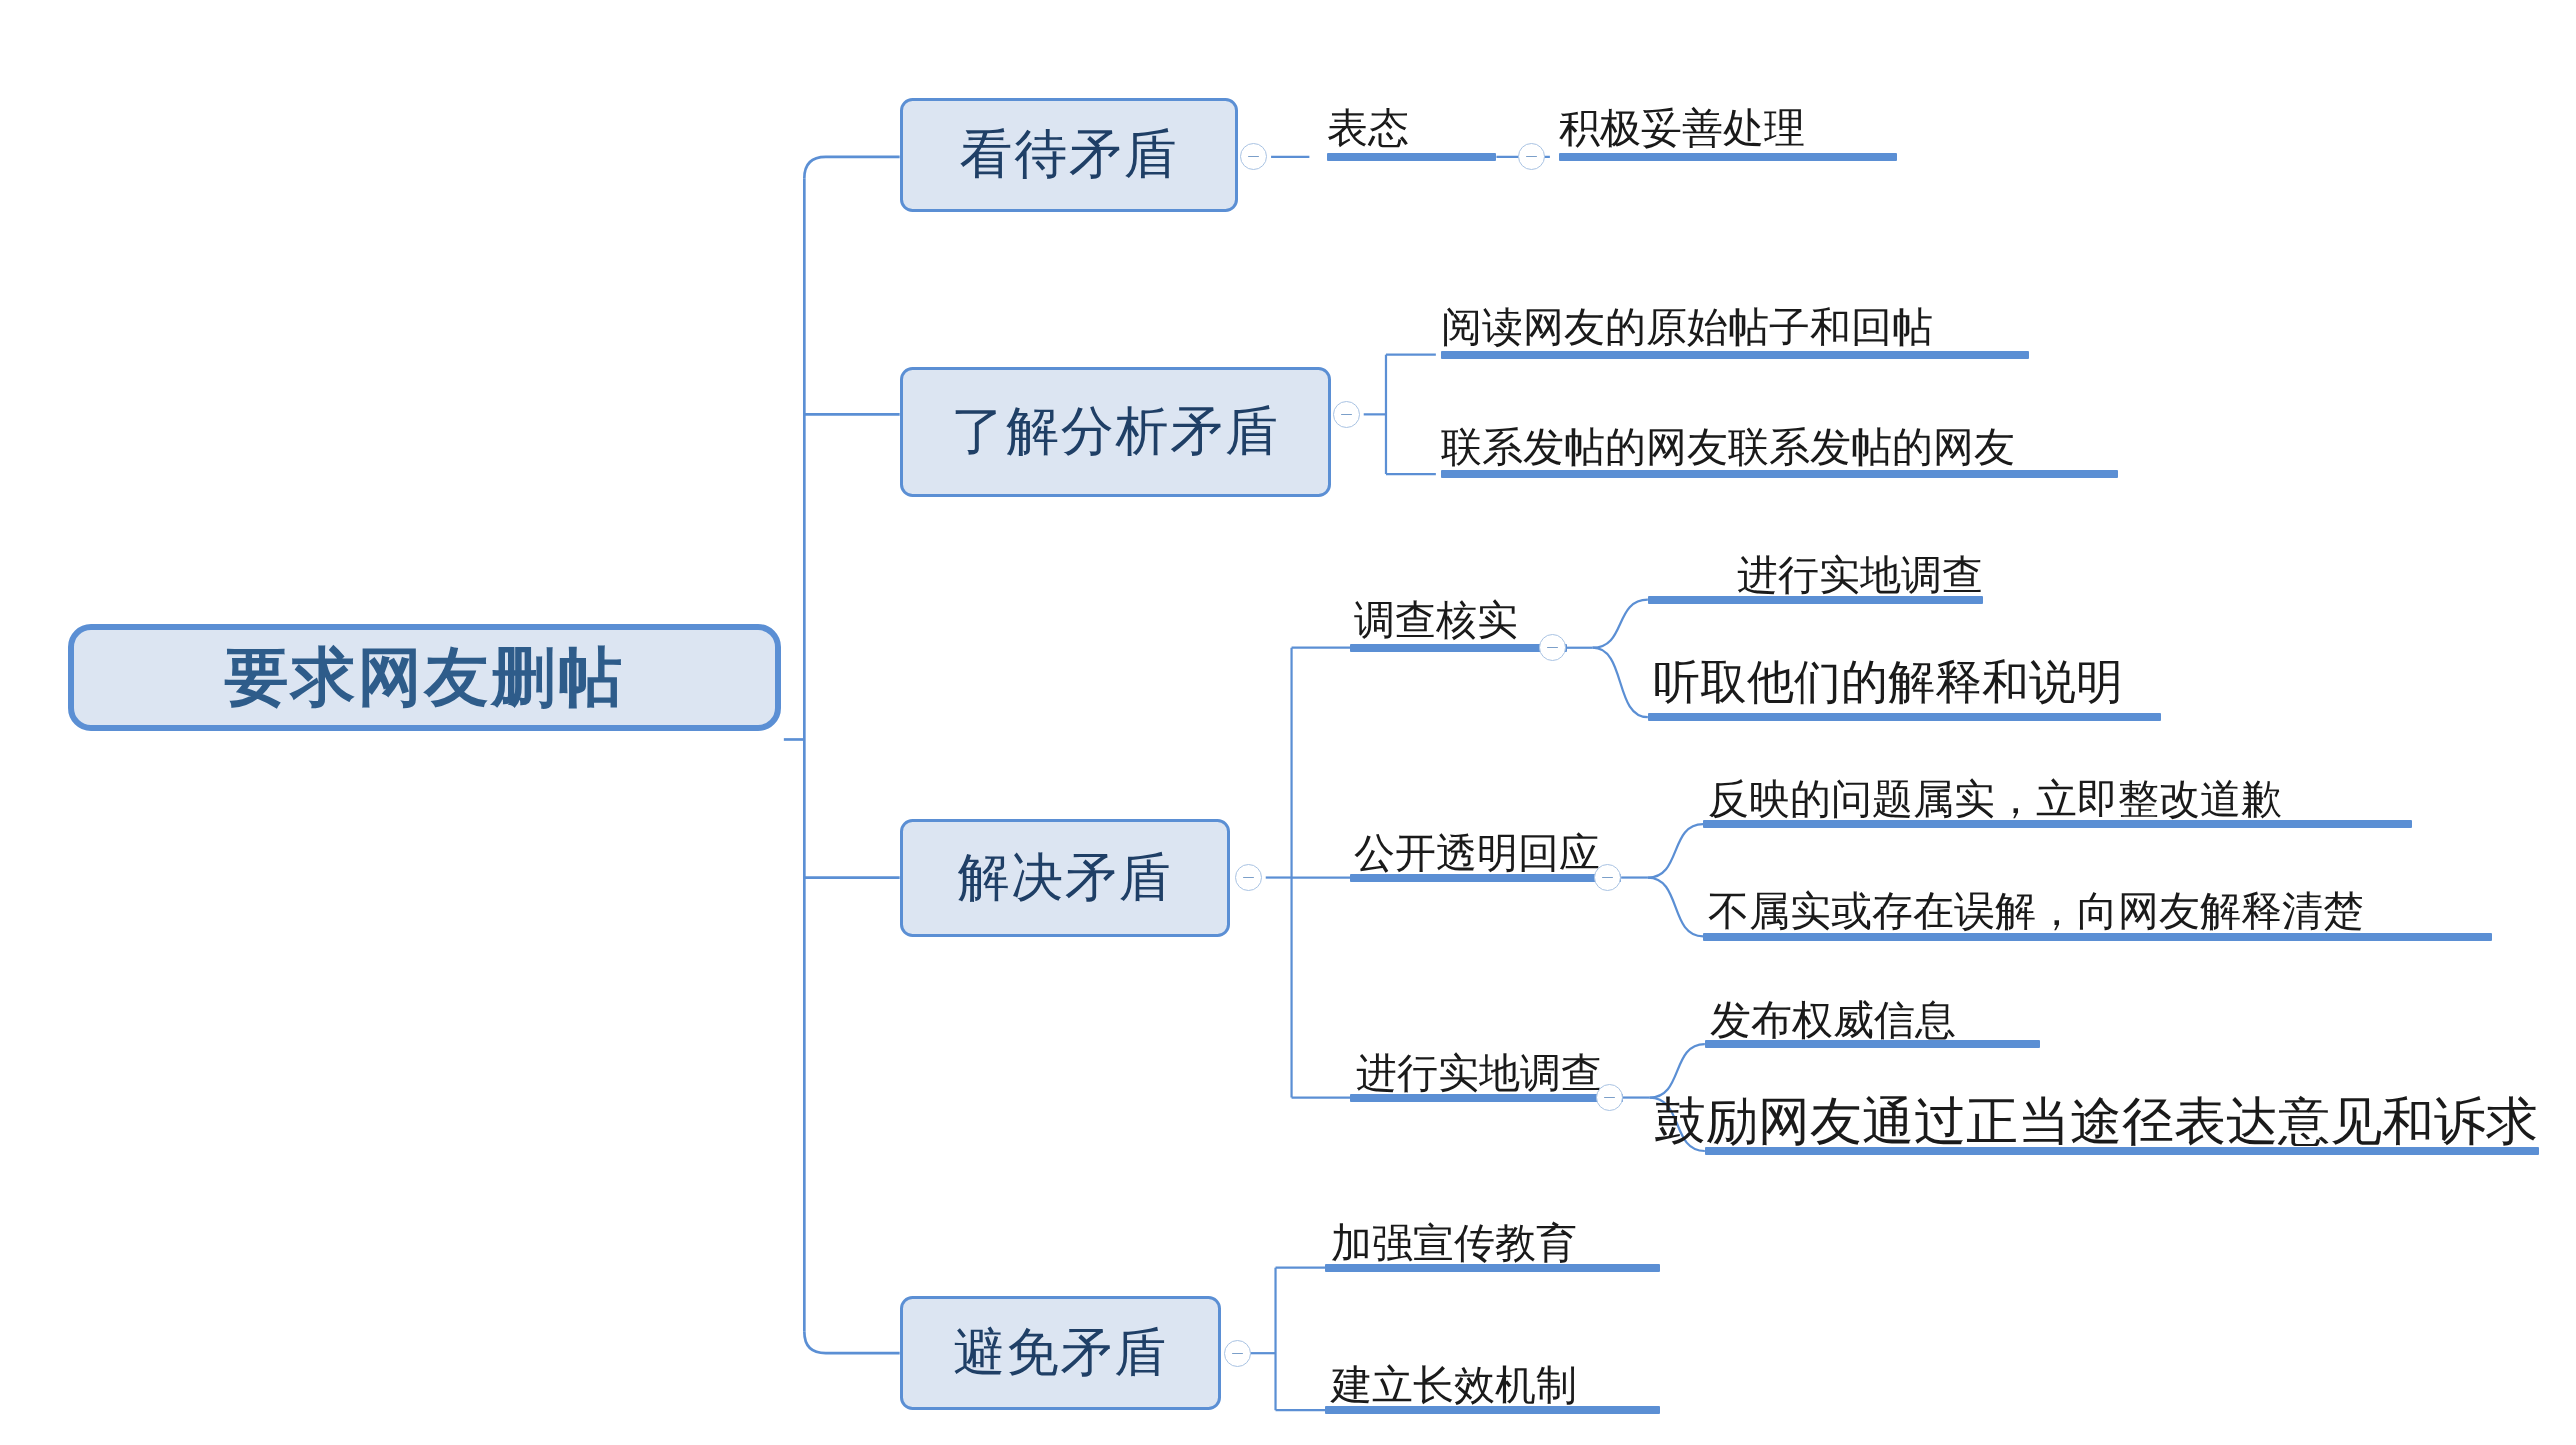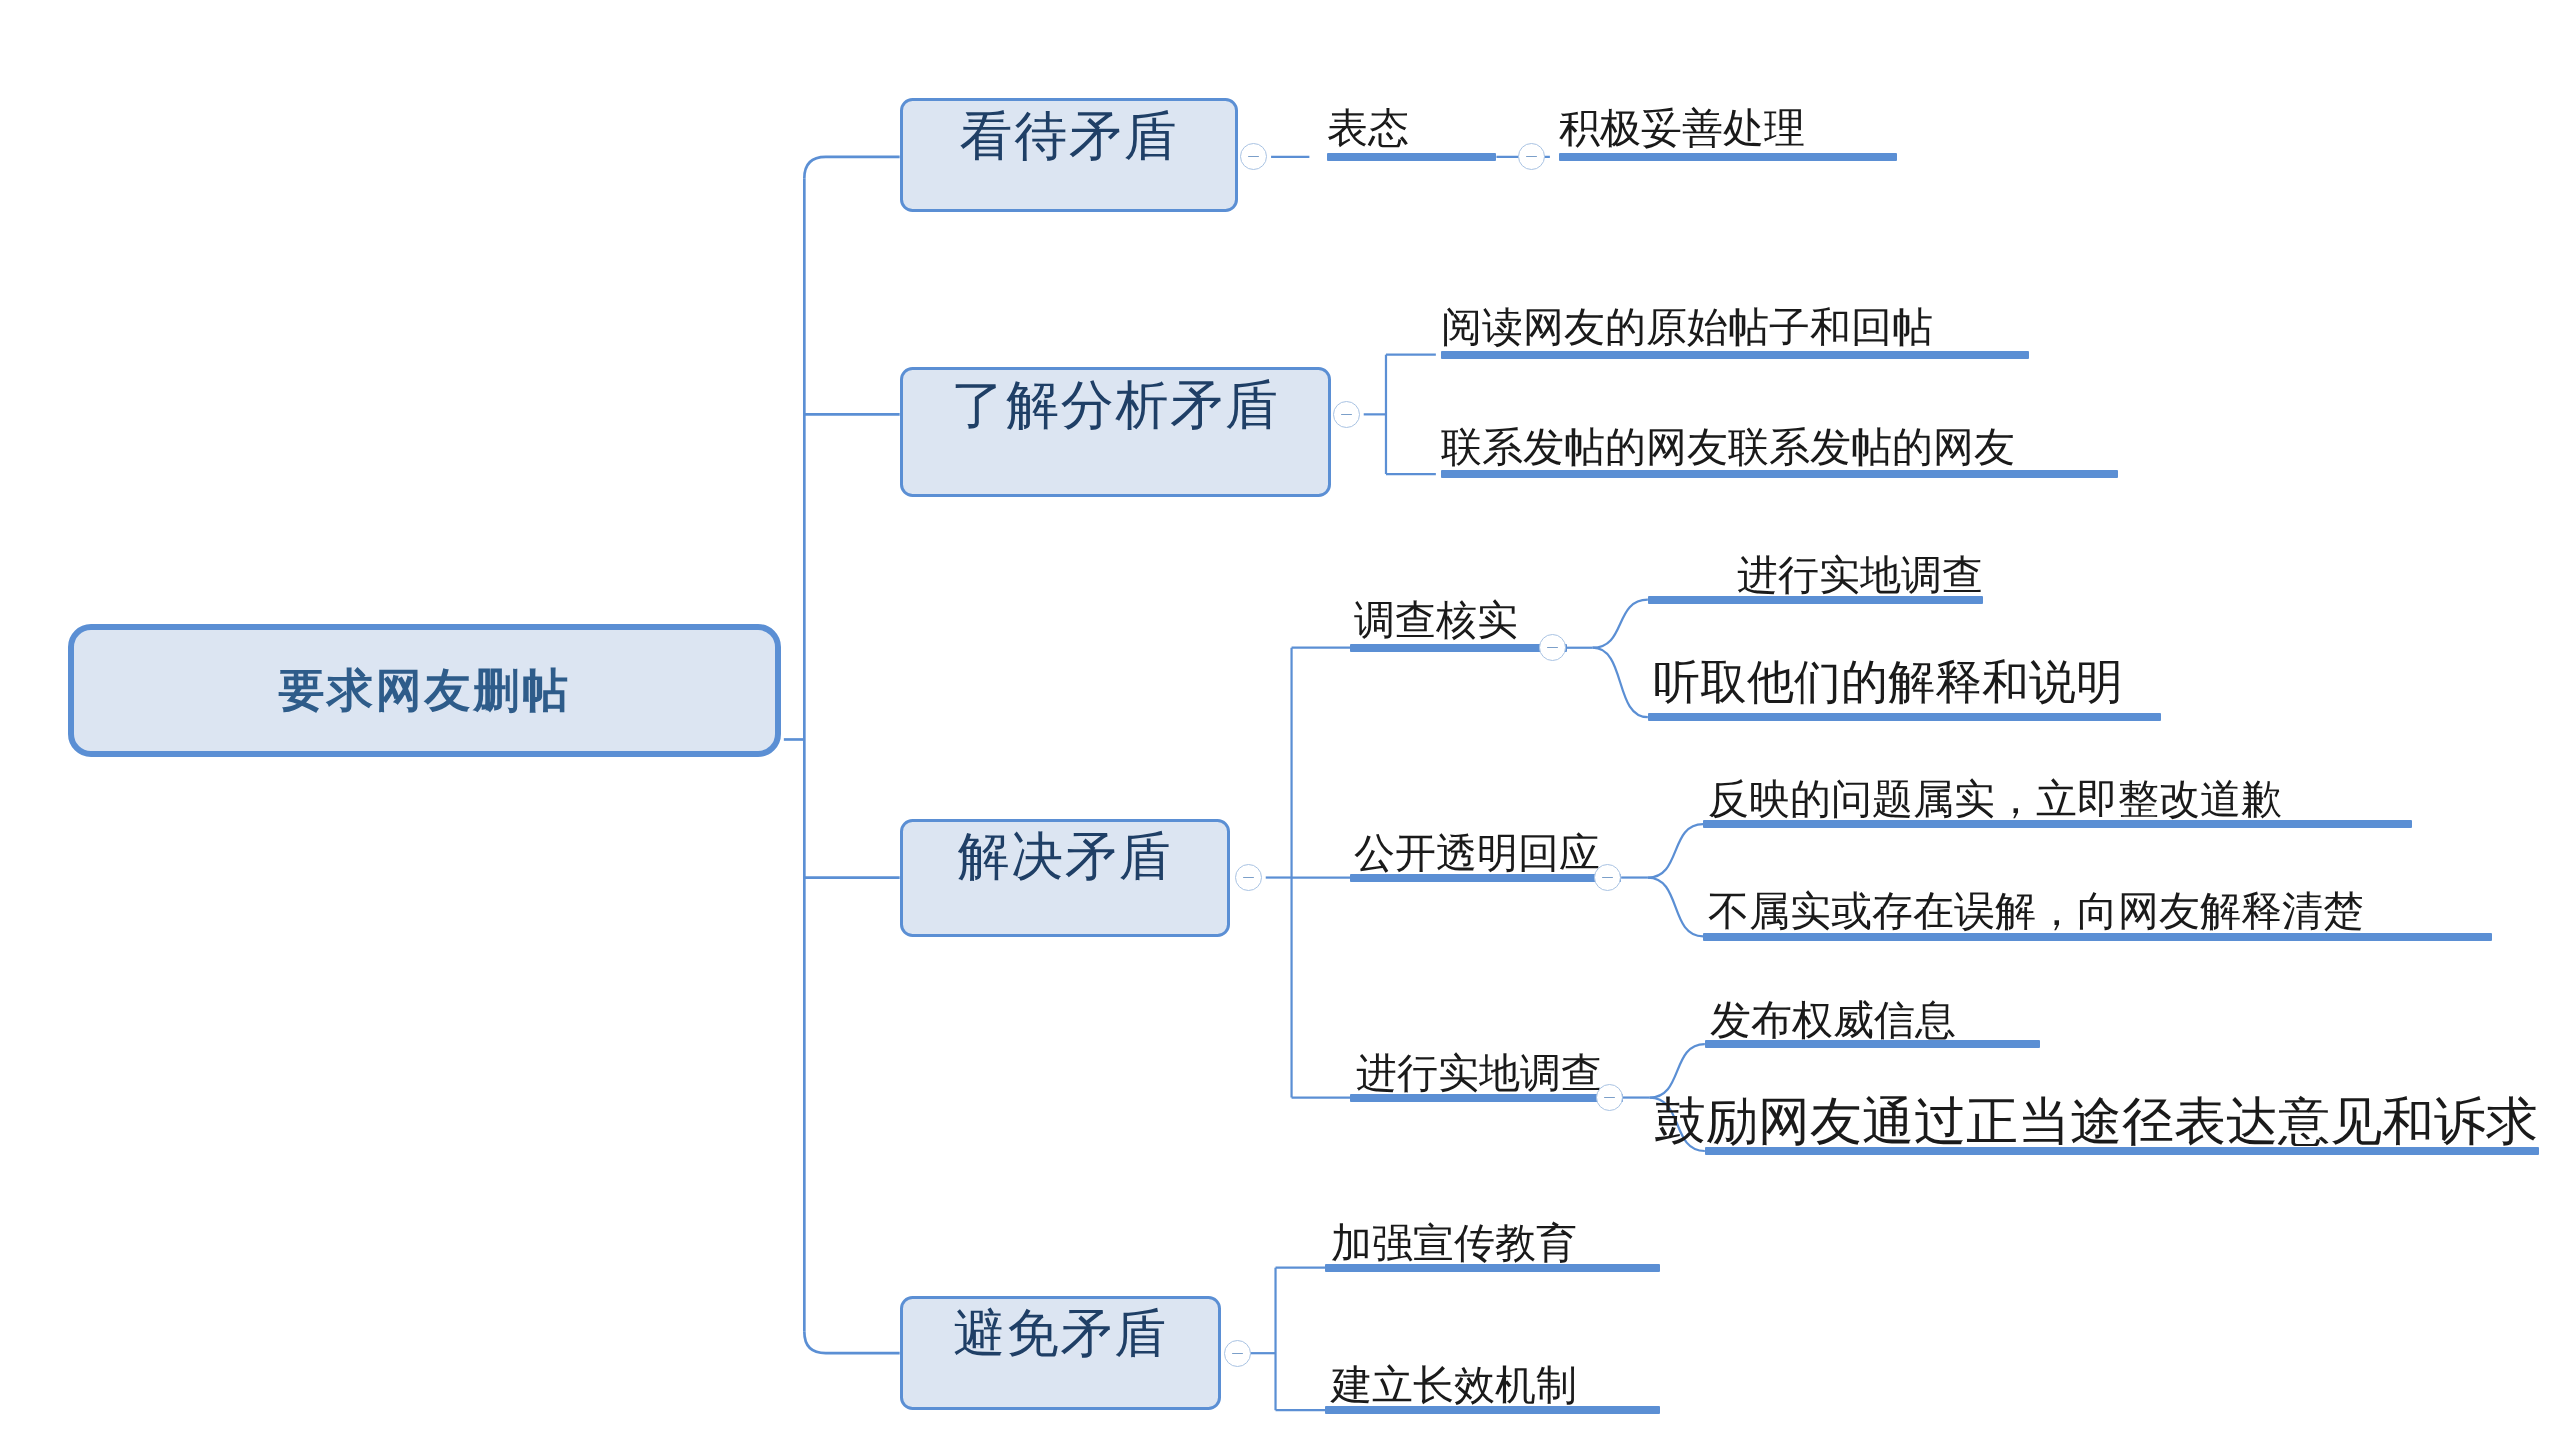--- a/index.html
+++ b/index.html
@@ -42,21 +42,21 @@
   }
 
   
   .branch-node {
     position: absolute;
     box-sizing: border-box;
     background: #dce5f2;
     border: 3.6px solid #5b8fd4;
     border-radius: 12.5px;
     display: flex;
-    align-items: flex-start;
+    align-items: center;
     justify-content: center;
     color: #1f3f66;
     letter-spacing: 1.8px;
   }
 
   
   .leaf-node {
     position: absolute;
     box-sizing: border-box;
     display: flex;
@@ -159,21 +159,21 @@
     </g>
 
     <g fill="none" stroke="#5b8fd4" stroke-width="2.5">
       <path d="M 1403 1519 L 1432 1519"></path>
       <path d="M 1432 1423 L 1432 1583"></path>
       <path d="M 1432 1423 L 1488 1423"></path>
       <path d="M 1432 1583 L 1488 1583"></path>
     </g>
   </svg>
 
-  <div class="root-node" style="left:68px; top:624px; width:713px; height:133px; font-size:46px;">
+  <div class="root-node" style="left:68px; top:624px; width:713px; height:107px; font-size:64px;">
     <span>要求网友删帖</span>
   </div>
 
   <div class="branch-node" style="left:900px; top:98px; width:338px; height:114px; font-size:53px;">
     <span>看待矛盾</span>
   </div>
   <div class="toggle" style="left:1240px; top:143px;">
     <span class="bar"></span>
   </div>
 

